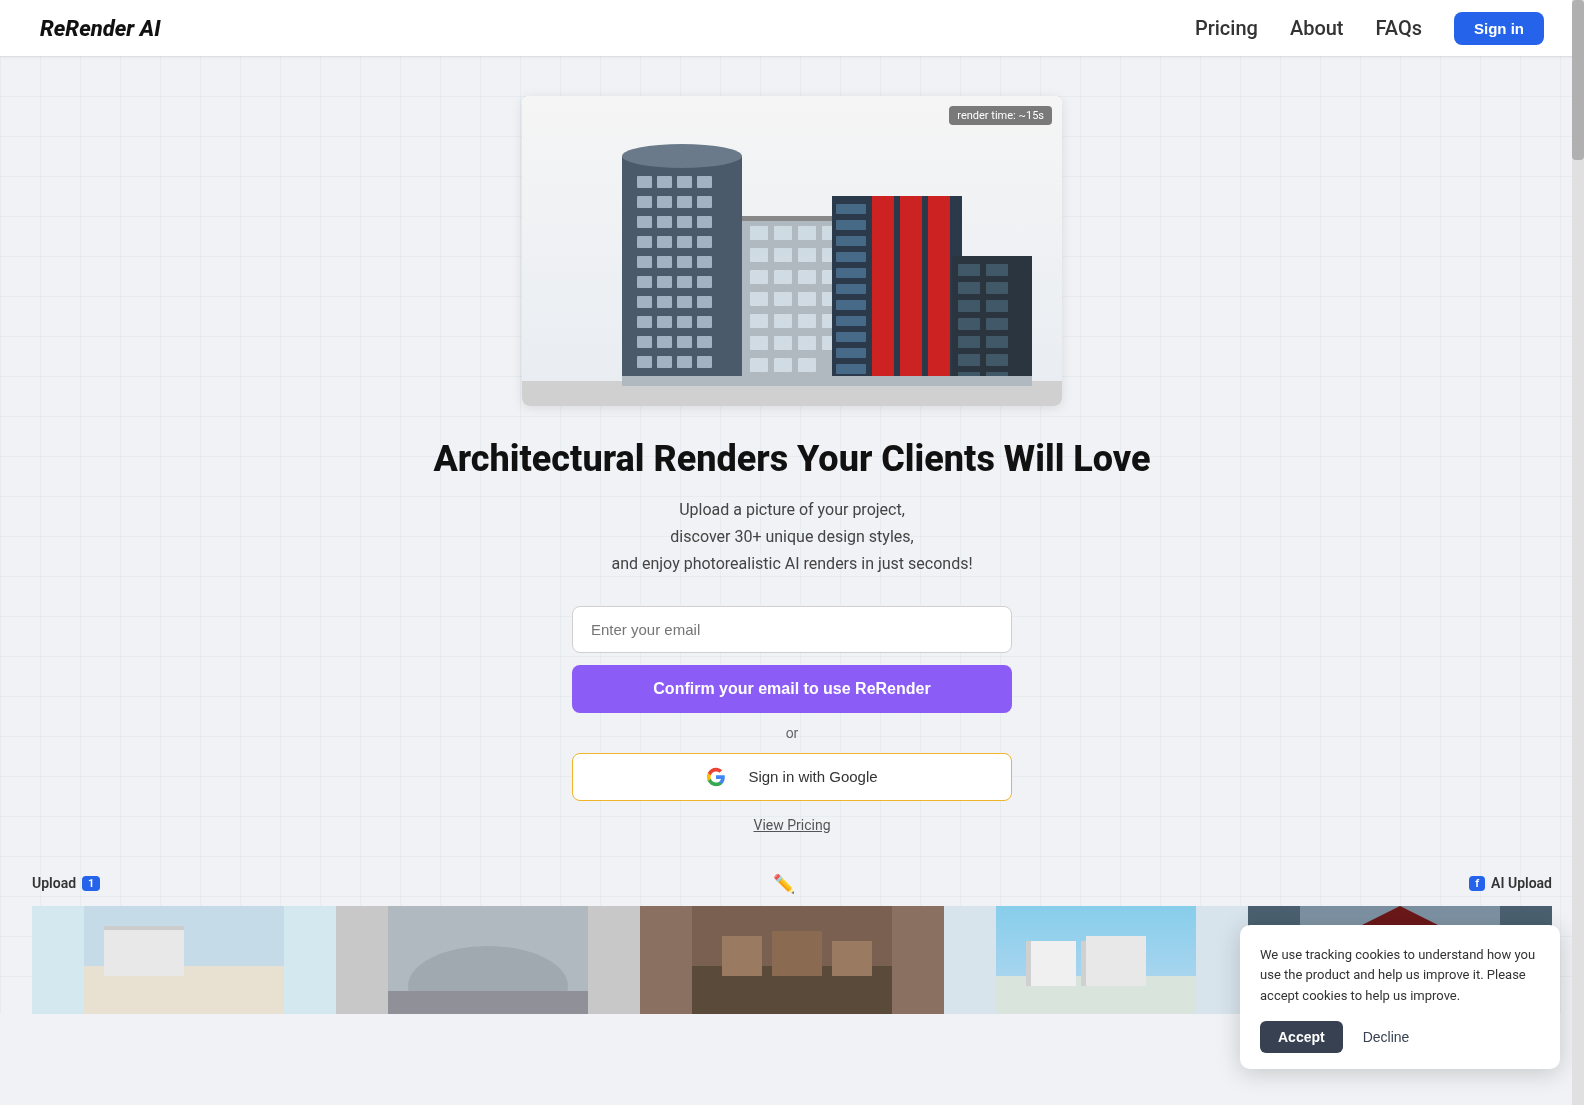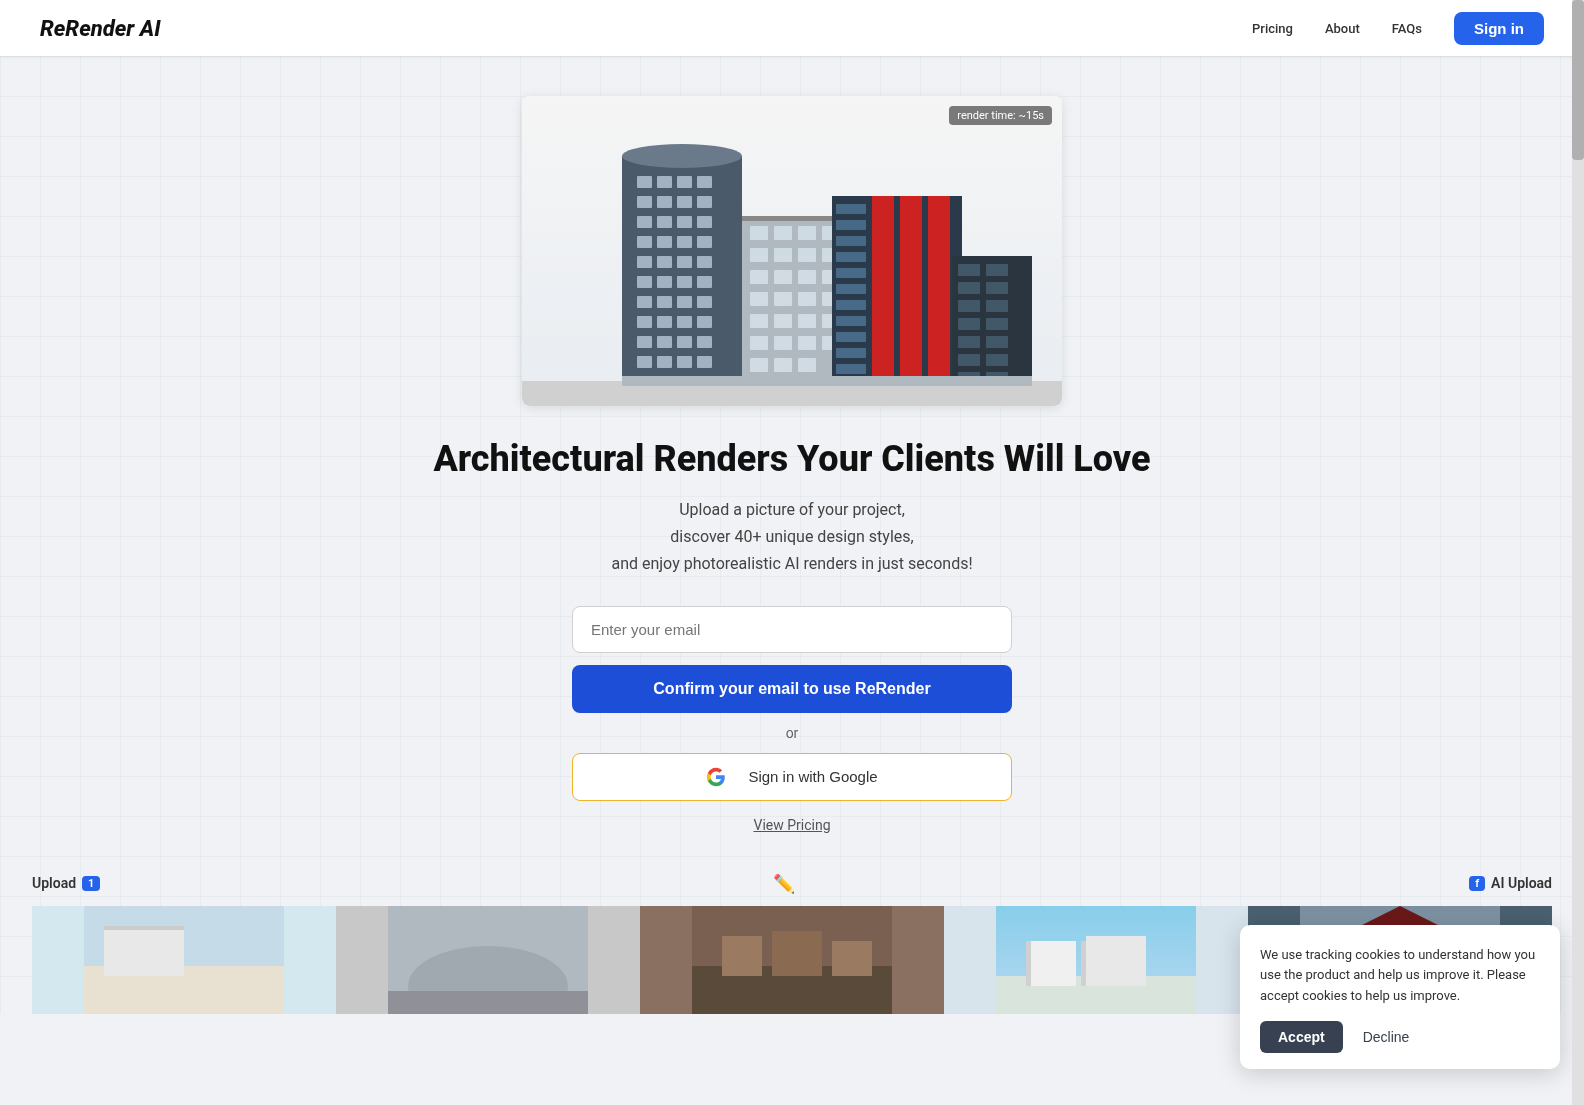--- a/index.html
+++ b/index.html
@@ -29,21 +29,21 @@
       color: #111;
     }
     .navbar-links {
       display: flex;
       align-items: center;
       gap: 32px;
     }
     .navbar-link {
       color: #333;
       text-decoration: none;
-      font-size: 13px;
+      font-size: 20px;
       font-weight: 500;
       cursor: pointer;
     }
     .navbar-signin {
       background: #2563eb;
       color: #fff;
       border: none;
       border-radius: 8px;
       padding: 8px 20px;
       font-size: 15px;
@@ -155,21 +155,21 @@
       border: 1.5px solid #d0d0d0;
       border-radius: 8px;
       font-size: 15px;
       outline: none;
       color: #1d4ed8;
       background: #fff;
     }
     .confirm-btn {
       width: 440px;
       padding: 15px;
-      background: #1d4ed8;
+      background: #8b5cf6;
       color: #fff;
       border: none;
       border-radius: 8px;
       font-size: 16px;
       font-weight: 600;
       cursor: pointer;
     }
     .or-divider {
       font-size: 14px;
       color: #666;
@@ -452,21 +452,21 @@
 
         <rect x="100" y="280" width="410" height="10" fill="#b0b8c0"></rect>
       </svg>
     </div>
   </div>
 
   <div class="hero-text">
     <h1 class="hero-title">Architectural Renders Your Clients Will Love</h1>
     <p class="hero-subtitle">
       <span>Upload a picture of your project,</span><br>
-      <span>discover 40+ unique design styles,</span><br>
+      <span>discover 30+ unique design styles,</span><br>
       <span>and enjoy photorealistic AI renders in just seconds!</span>
     </p>
   </div>
 
   <div class="hero-form">
     <input class="email-input" type="email" placeholder="Enter your email" style="">
     <button class="confirm-btn">Confirm your email to use ReRender</button>
     <span class="or-divider">or</span>
     <button class="google-btn">
 

